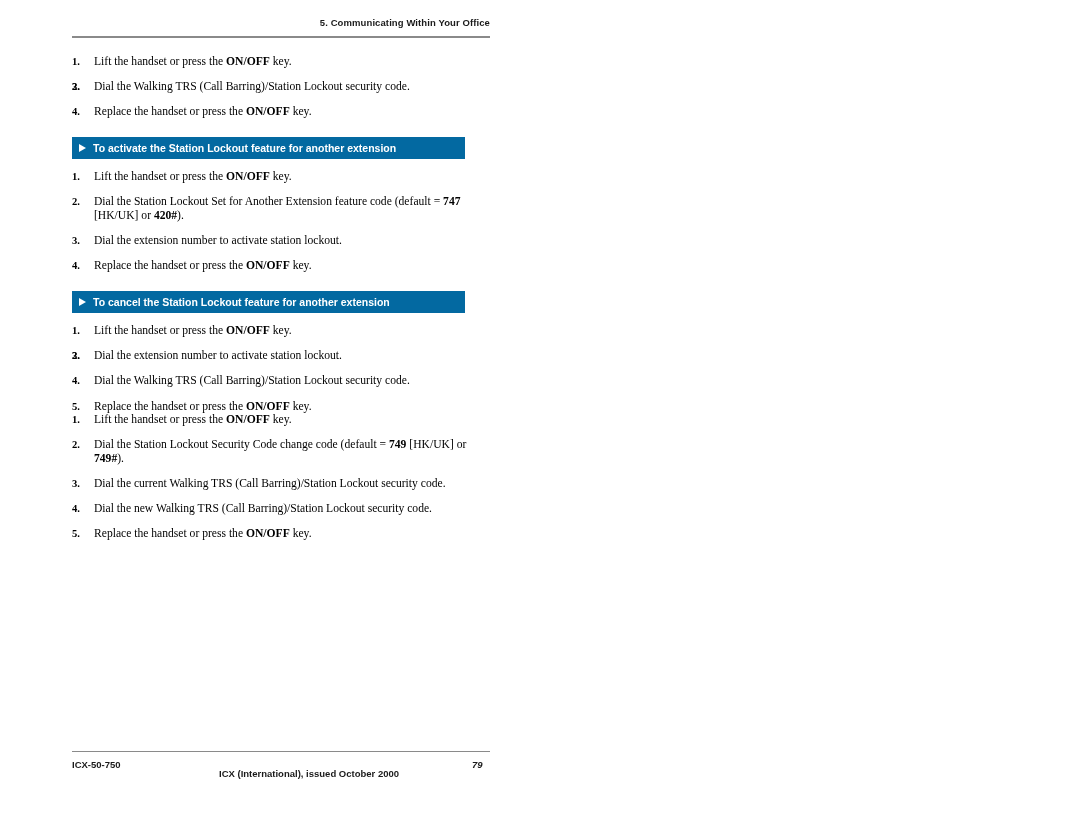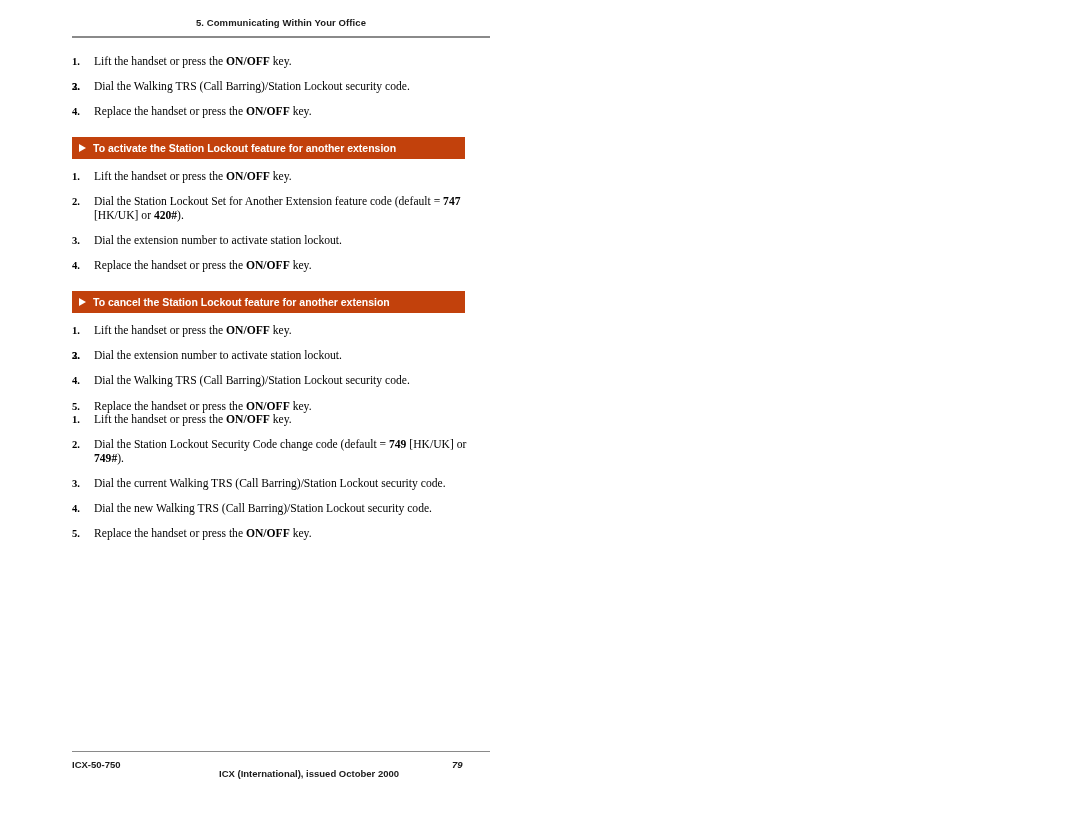--- a/index.html
+++ b/index.html
@@ -22,21 +22,21 @@
     top: 0;
     width: 418px;
   }
 
   
   .running-head {
     position: absolute;
     left: 0;
     top: 18px;
     width: 418px;
-    text-align: center;
+    text-align: right;
     font-family: "Liberation Sans", "DejaVu Sans", sans-serif;
     font-size: 9.5px;
     font-weight: 600;
     letter-spacing: 0.01em;
     color: #1a1a1a;
     line-height: 1;
   }
   .head-rule {
     position: absolute;
     left: 0;
@@ -50,21 +50,21 @@
   .content {
     position: absolute;
     left: 0;
     top: 55px;
     width: 418px;
   }
 
   
   .banner {
     width: 393px;
-    background: #c2410c;
+    background: #0369a1;
     color: #ffffff;
     font-family: "Liberation Sans", "DejaVu Sans", sans-serif;
     font-size: 10.5px;
     font-weight: bold;
     line-height: 1;
     padding: 6px 0 6px 0;
     box-sizing: border-box;
     display: flex;
     align-items: center;
     margin: 18px 0 11px 0;
@@ -122,21 +122,21 @@
     top: 760px;
     width: 418px;
     font-family: "Liberation Sans", "DejaVu Sans", sans-serif;
     font-size: 9.5px;
     font-weight: 600;
     color: #1a1a1a;
     line-height: 1.1;
   }
   .foot-left   { position: absolute; left: 0;     top: 0; }
   .foot-center { position: absolute; left: 147px; top: 9px; }
-  .foot-right  { position: absolute; left: 380px; top: 0; text-align: center; font-style: italic; }
+  .foot-right  { position: absolute; left: 400px; top: 0; text-align: center; font-style: italic; }
 </style>
 </head>
 <body>
 
 <div class="page">
 
   <div class="running-head">5. Communicating Within Your Office</div>
   <div class="head-rule"></div>
 
   <div class="content">

